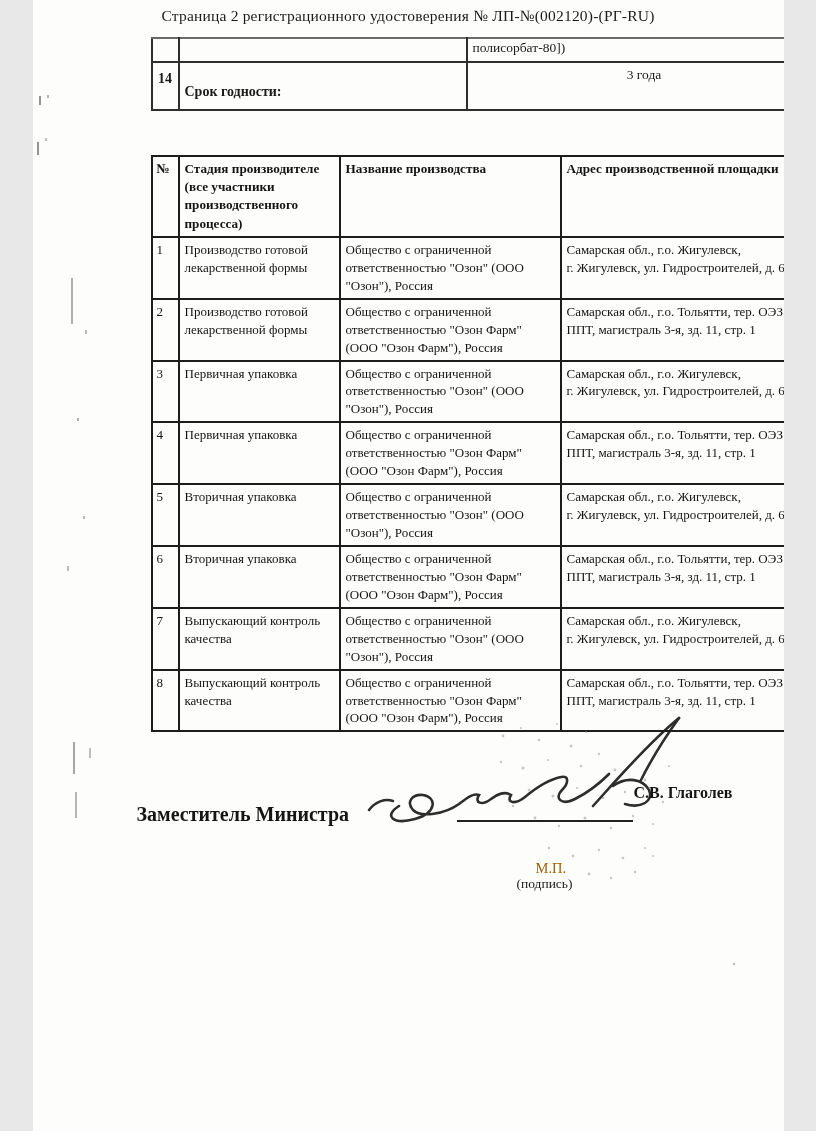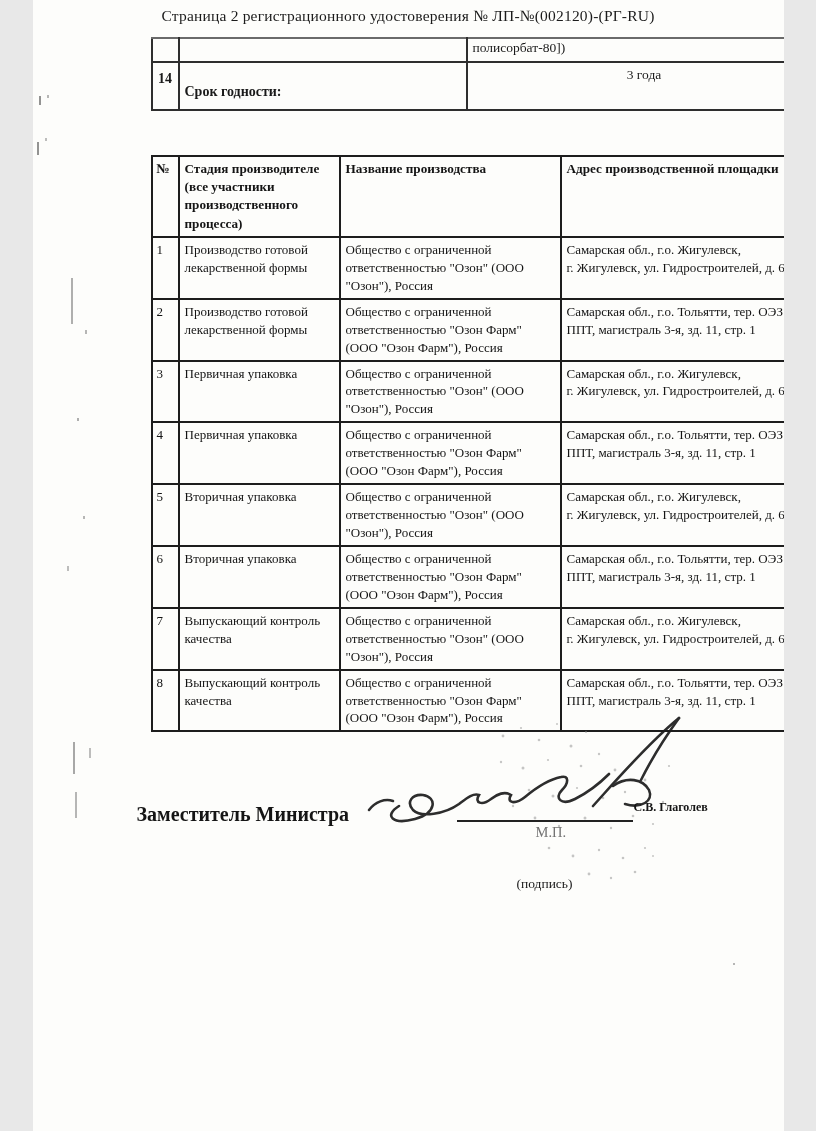--- a/index.html
+++ b/index.html
@@ -41,24 +41,24 @@
   .main-table th, .main-table td {
     border:2px solid #1d1d1d; vertical-align:top; text-align:left;
     font-size:13px; line-height:1.38; padding:3px 6px 3px 5px; color:#141414;
   }
   .main-table th { font-weight:bold; font-size:13.2px; height:70px; }
   .main-table td { height:53px; }
   .main-table .c-num { padding-left:4px; padding-right:2px; }
   .main-table .c-addr { white-space:pre-line; }
   
   .sig-title { position:absolute; left:104px; top:803px; font-weight:bold; font-size:20px; color:#151515; }
-  .sig-name  { position:absolute; left:601px; top:800px; font-weight:bold; font-size:12px; color:#151515; }
+  .sig-name  { position:absolute; left:601px; top:784px; font-weight:bold; font-size:16px; color:#151515; }
   .sig-line  { position:absolute; left:424px; top:804px; width:176px; height:16px; border-bottom:2px solid #222; }
   .sig-caption { position:absolute; left:424px; top:828px; width:176px; text-align:center; font-size:13.5px; color:#1c1c1c;margin-top:48px; }
-  .sig-seal  { position:absolute; left:503px; top:824px; font-size:14.5px; color:#737373; }
+  .sig-seal  { position:absolute; left:503px; top:860px; font-size:14.5px; color:#a16207; }
   .sig-svg   { position:absolute; left:320px; top:706px; width:360px; height:186px; }
   
   .art { position:absolute; background:#6f6f6f; opacity:.75; }
 </style>
 </head>
 <body>
 
 <div class="page">
 
   <div class="doc-title">Страница 2  регистрационного удостоверения № ЛП-№(002120)-(РГ-RU)</div>

